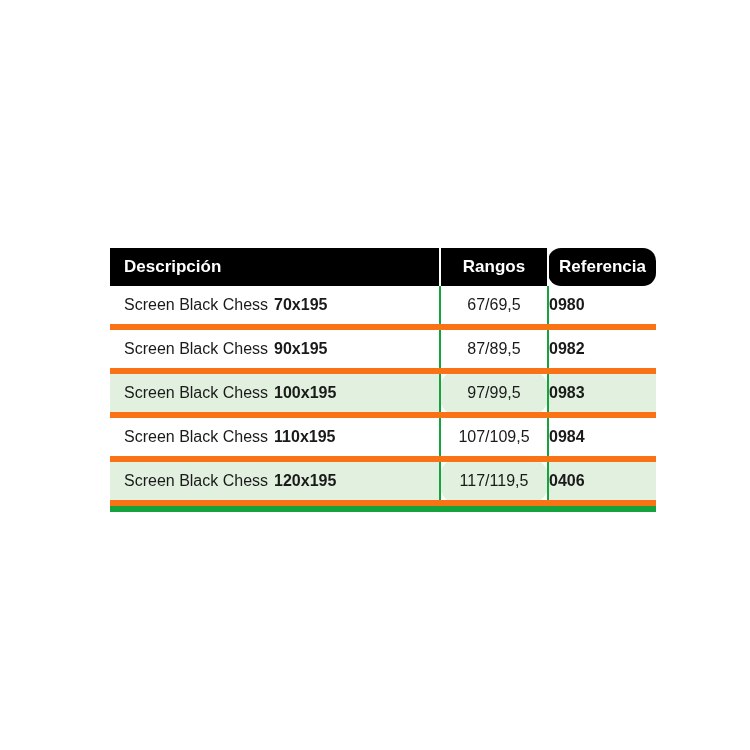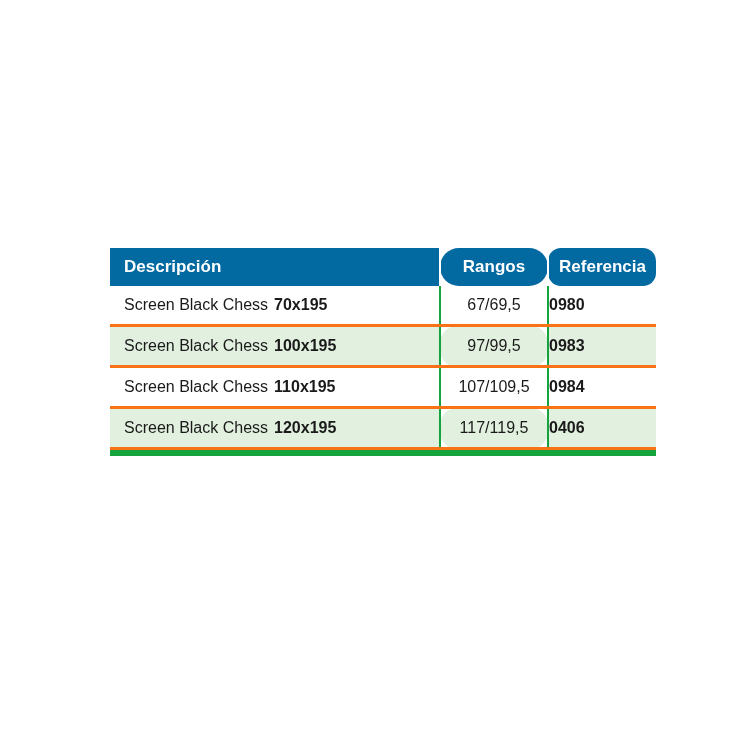--- a/index.html
+++ b/index.html
@@ -27,51 +27,50 @@
   table.spec {
     border-collapse: collapse;
     width: 546px;
     table-layout: fixed;
   }
   table.spec col.c-desc { width: 330px; }
   table.spec col.c-rang { width: 108px; }
   table.spec col.c-ref  { width: 108px; }
 
   thead th {
-    background: #0369a1;
+    background: #000000;
     color: #ffffff;
     font-size: 17px;
     font-weight: bold;
     height: 38px;
     padding: 0;
     vertical-align: middle;
     border: none;
   }
   thead th.h-desc {
     text-align: left;
     padding-left: 14px;
     border-right: 2px solid #ffffff;
   }
   thead th.h-rang {
     text-align: center;
     border-right: 2px solid #ffffff;
-    border-radius: 19px;
   }
   thead th.h-ref {
     text-align: center;
     border-radius: 13px;
   }
 
   tbody td {
     height: 38px;
     padding: 0;
     vertical-align: middle;
     font-size: 16px;
     color: #1a1a1a;
-    border-bottom: 3px solid #f97316;
+    border-bottom: 6px solid #f97316;
   }
   tbody tr.alt td {
     background: #e2f0df;
   }
   tbody tr.plain td {
     background: #ffffff;
   }
   td.c1 {
     text-align: left;
     padding-left: 14px;
@@ -119,20 +118,27 @@
         </tr>
       </thead>
       <tbody>
         <tr class="plain">
           <td class="c1">
             <span class="model">Screen Black Chess</span><span class="size">70x195</span>
           </td>
           <td class="c2">67/69,5</td>
           <td class="c3">0980</td>
         </tr>
+        <tr class="plain">
+          <td class="c1">
+            <span class="model">Screen Black Chess</span><span class="size">90x195</span>
+          </td>
+          <td class="c2">87/89,5</td>
+          <td class="c3">0982</td>
+        </tr>
         <tr class="alt">
           <td class="c1">
             <span class="model">Screen Black Chess</span><span class="size">100x195</span>
           </td>
           <td class="c2">97/99,5</td>
           <td class="c3">0983</td>
         </tr>
         <tr class="plain">
           <td class="c1">
             <span class="model">Screen Black Chess</span><span class="size">110x195</span>

